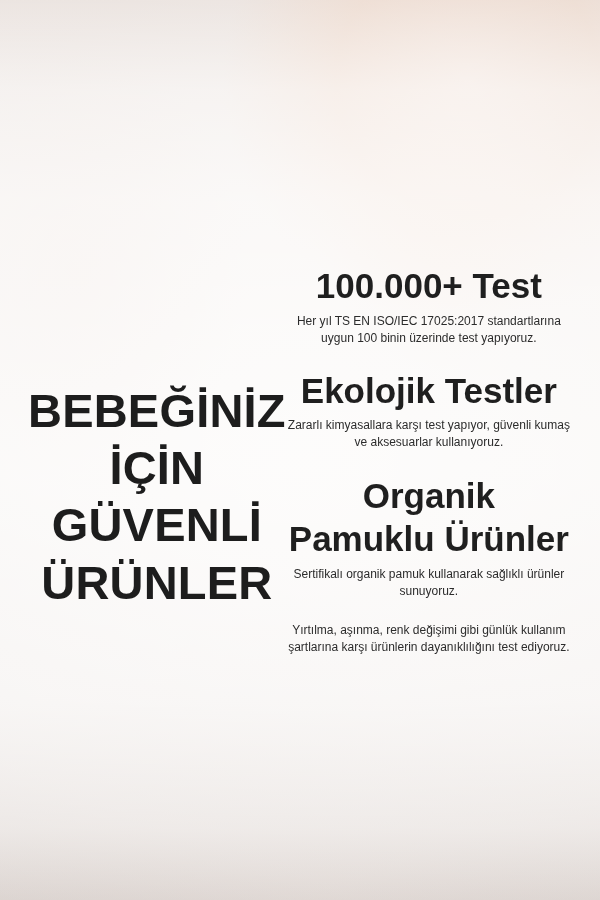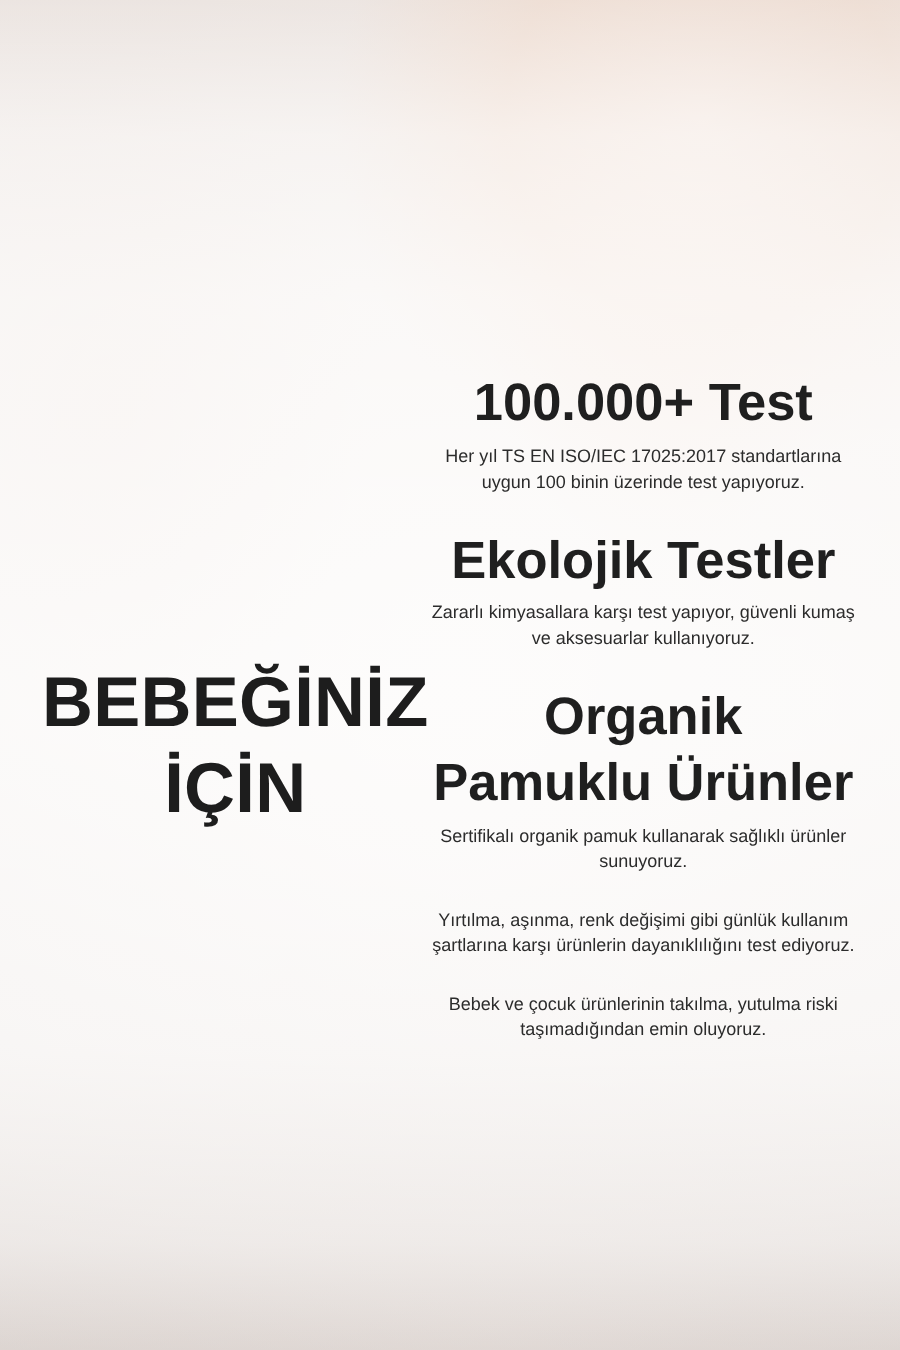--- a/index.html
+++ b/index.html
@@ -127,20 +127,21 @@
 <body>
 
 <div class="poster">
   <div class="photo"></div>
   <div class="wash"></div>
 
   <div class="content">
 
     <h1 class="headline">
       <span class="line1">BEBEĞİNİZ İÇİN</span>
+      <span class="line2">GÜVENLİ ÜRÜNLER</span>
     </h1>
 
     <div class="sections">
 
       <div class="section">
         <div class="section-title">100.000+ Test</div>
         <p class="section-body">Her yıl TS EN ISO/IEC 17025:2017 standartlarına uygun 100 binin üzerinde test yapıyoruz.</p>
       </div>
 
       <div class="section">
@@ -151,18 +152,17 @@
       <div class="section">
         <div class="section-title">Organik Pamuklu Ürünler</div>
         <p class="section-body">Sertifikalı organik pamuk kullanarak sağlıklı ürünler sunuyoruz.</p>
       </div>
 
       <div class="section">
         <p class="section-body">Yırtılma, aşınma, renk değişimi gibi günlük kullanım şartlarına karşı ürünlerin dayanıklılığını test ediyoruz.</p>
       </div>
 
       <div class="section">
-        <p class="section-body">Bebek ve çocuk ürünlerinin takılma, yutulma riski taşımadığından emin oluyoruz.</p>
       </div>
 
     </div>
   </div>
 </div>
 
 </body></html>

